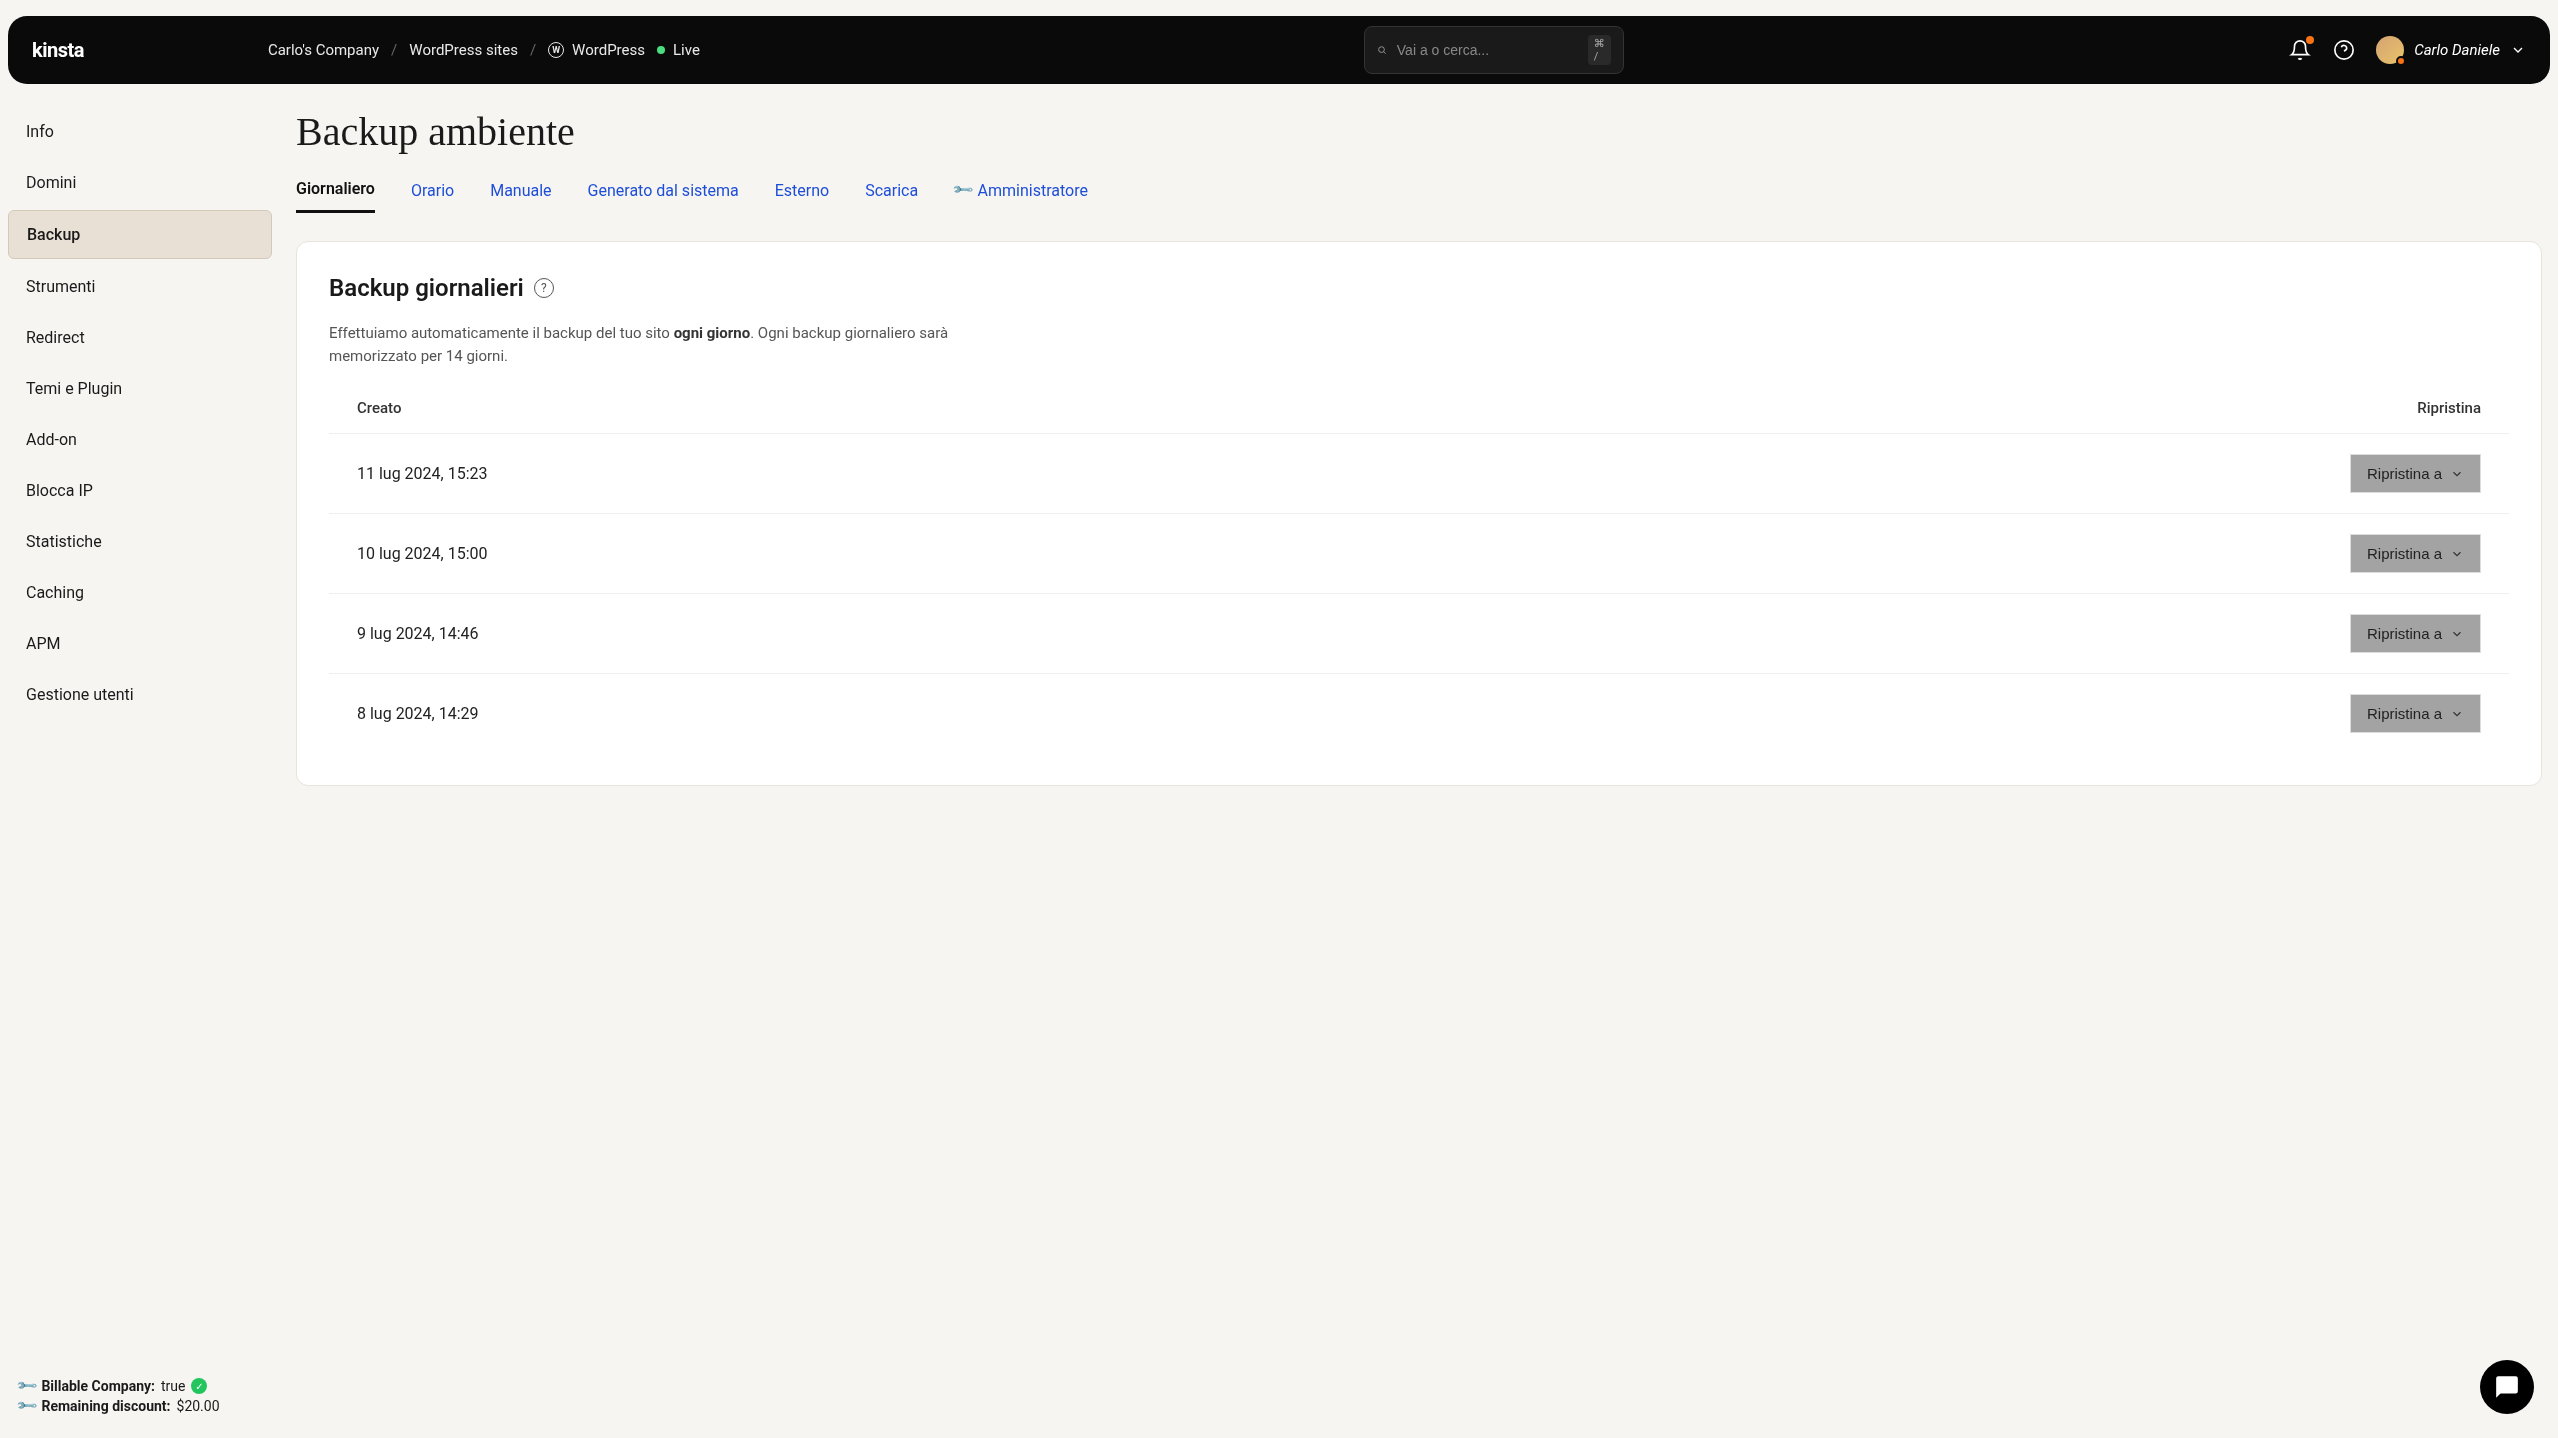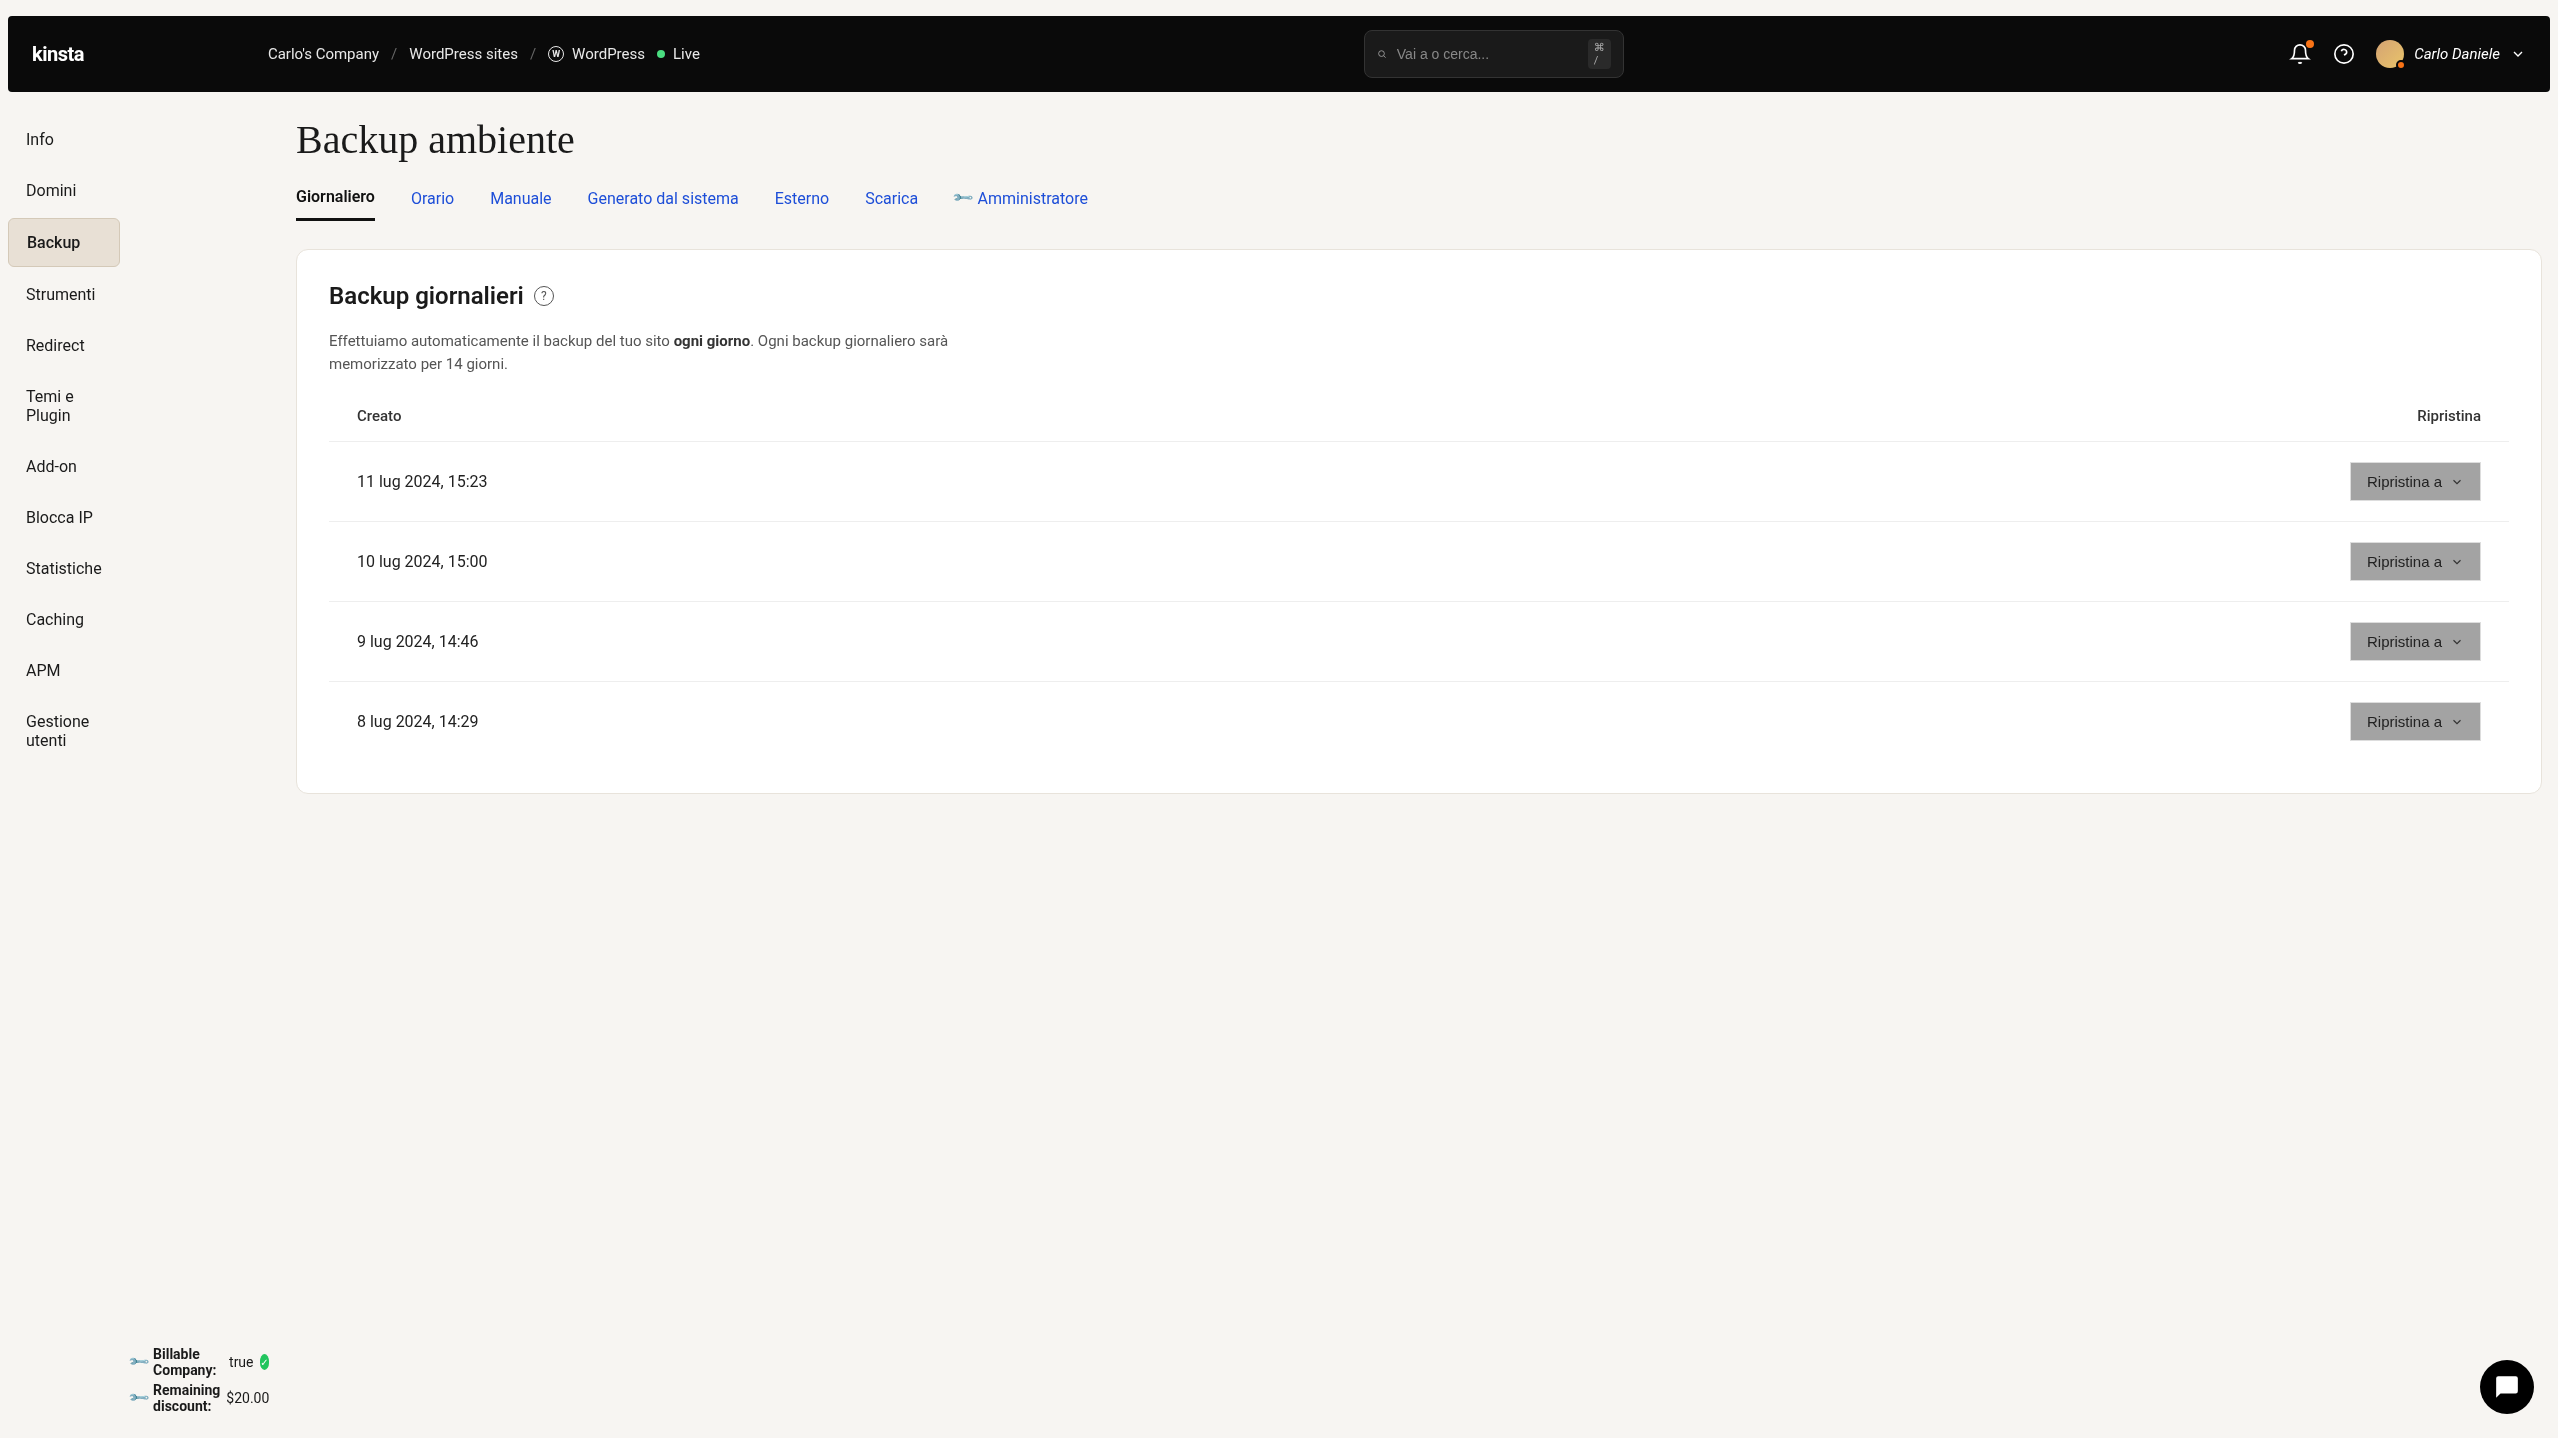--- a/index.html
+++ b/index.html
@@ -16,22 +16,22 @@
       display: flex;
       flex-direction: column;
       min-height: 100vh;
     }
     .topbar {
       background: #0a0a0a;
       color: #fff;
       display: flex;
       align-items: center;
       padding: 0 24px;
-      height: 76px;
-      border-radius: 4px;
+      height: 68px;
+      border-radius: 19px;
       margin: 16px 8px 0 8px;
     }
     .logo {
       font-weight: 700;
       font-size: 20px;
       letter-spacing: -0.5px;
       color: #fff;
       margin-right: 24px;
     }
     .breadcrumbs {
@@ -154,21 +154,22 @@
       color: #fff;
     }
     .body {
       display: flex;
       flex: 1;
     }
     .sidebar {
       width: 280px;
       padding: 24px 8px 16px 8px;
       display: flex;
-      flex-direction: row;
+      flex-direction: column;
+      gap: 34px;
     }
     .sidebar-items {
       display: flex;
       flex-direction: column;
       gap: 4px;
     }
     .sidebar-item {
       padding: 14px 18px;
       font-size: 16px;
       color: #1a1a1a;

